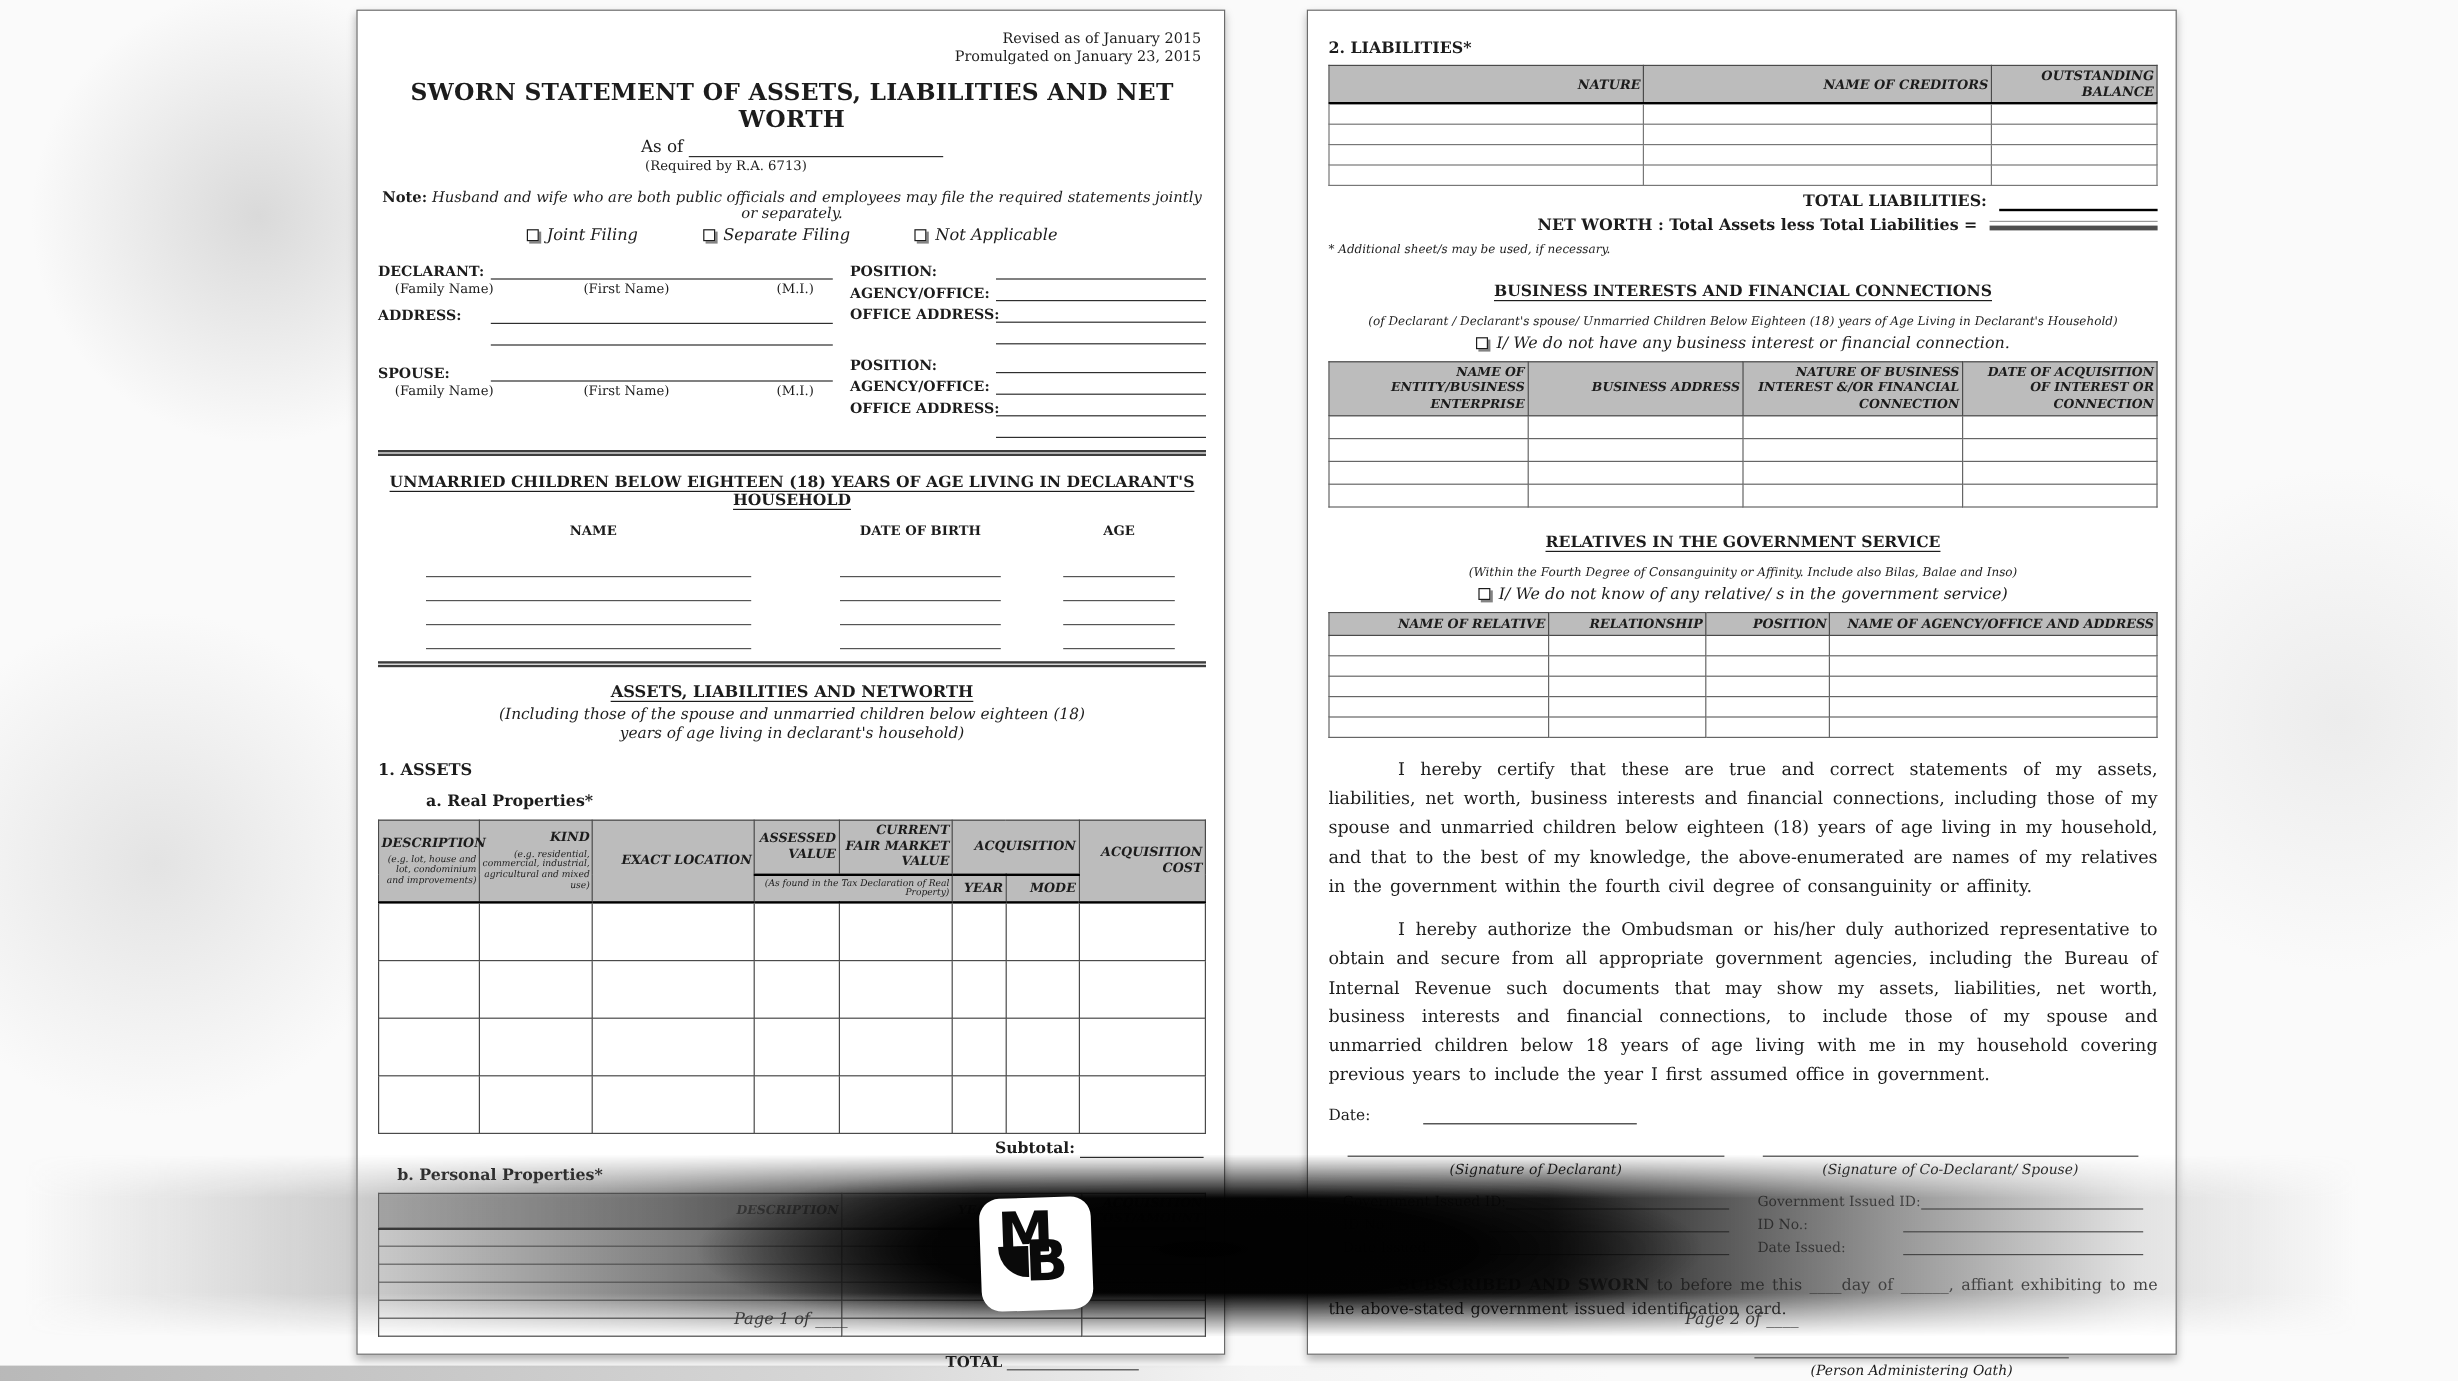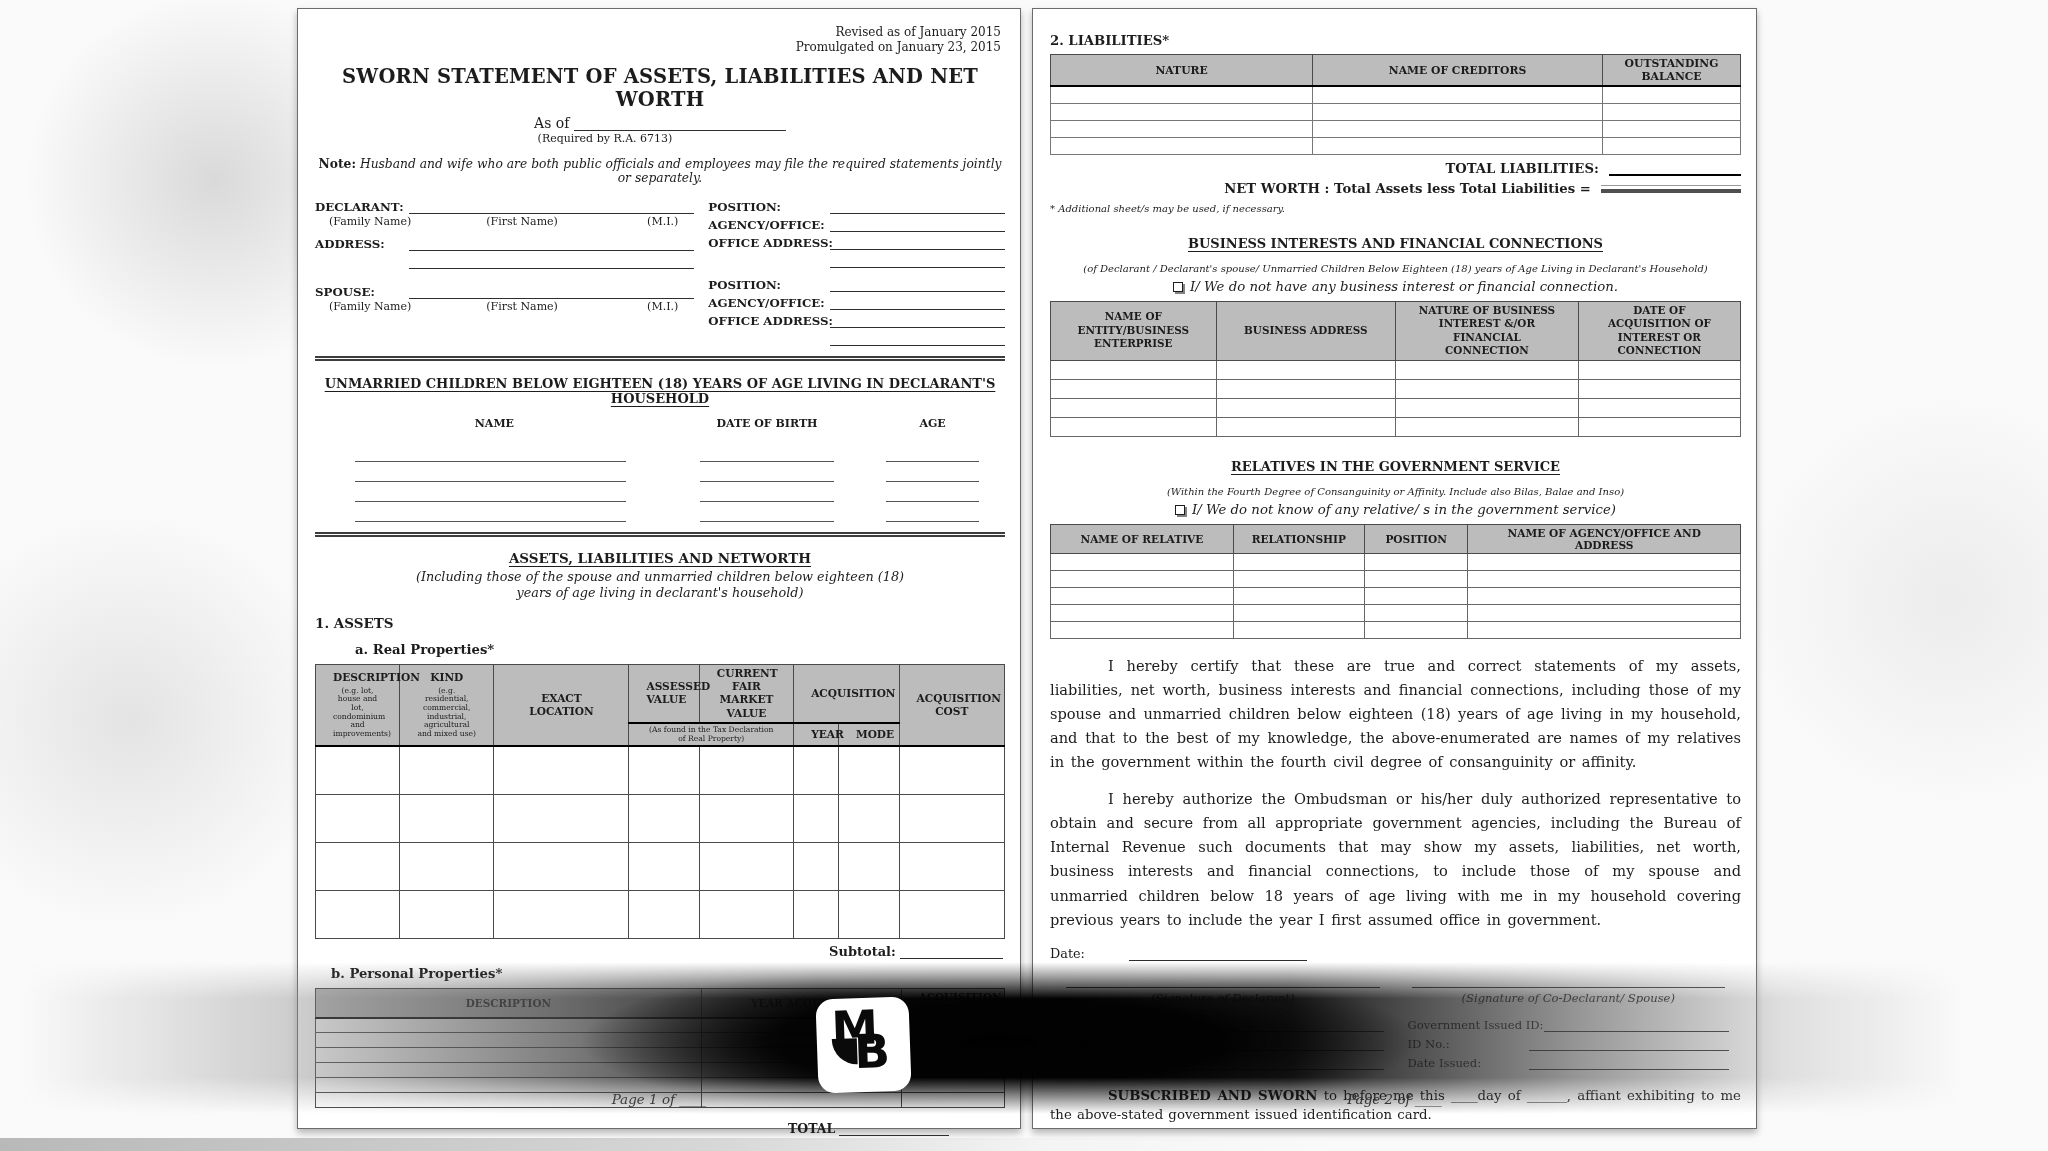--- a/index.html
+++ b/index.html
@@ -13,37 +13,37 @@
       radial-gradient(circle 300px at 1950px 600px, rgba(215,215,215,.4), rgba(215,215,215,0) 70%),
       #fafafa;
   }
   .canvas { position:relative; width:1792px; height:1151px; }
 
   .page {
     position:absolute; top:8px; height:1121px; background:#fff;
     border:1px solid #6b6b6b; box-shadow:0 4px 7px rgba(0,0,0,.28);
   }
   .p1 { left:297px; width:724px; }
-  .p2 { left:1032px; width:725px; }
+  .p2 { left:1089px; width:725px; }
   .inner { padding:16px 15px 0 17px; position:relative; height:100%; }
 
   
   .b { font-weight:bold; }
   .i { font-style:italic; }
   .ctr { text-align:center; }
   .fl { display:inline-block; border-bottom:1.4px solid #2e2e2e; height:13px; vertical-align:bottom; }
   .rule2 { height:5px; border-top:2px solid #3d3d3d; border-bottom:2px solid #3d3d3d; margin-top:10px; }
   .head-u { text-decoration:underline; text-underline-offset:3px; }
   .chk { display:inline-block; width:10px; height:10px; border:1.6px solid #1c1c1c;
          box-shadow:2px 2px 0 rgba(30,30,30,.55); margin-right:7px; vertical-align:-1px; background:#fff; }
 
   
   table { border-collapse:collapse; width:100%; table-layout:fixed; }
   th,td { border:1px solid #4a4a4a; }
-  th { background:#bcbcbc; font-weight:bold; text-align:center; vertical-align:middle; padding:2px 17px; }
+  th { background:#bcbcbc; font-weight:bold; text-align:right; vertical-align:middle; padding:2px 2px;font-style:italic; }
   .thick-under th { border-bottom:2.5px solid #000; }
   .hdr-note { font-weight:normal; font-size:7.6px; line-height:1.15; display:block; margin-top:2px; }
 
   
   .rev { text-align:right; font-size:12px; line-height:1.28; padding-right:4px; }
   .title { font-size:19.5px; letter-spacing:.2px; margin-top:9px; }
   .asof { font-size:14px; margin-top:4px; }
   .req { font-size:11px; margin-top:1px; transform:translateX(-55px); }
   .note { font-size:12.3px; margin-top:11px; }
   .checkrow { display:flex; justify-content:center; gap:54px; font-size:13.5px; margin-top:3px; }
@@ -155,20 +155,25 @@
       <div class="asof ctr">
         <span>As of</span>
         <span class="fl" style="width:212px"></span>
       </div>
       <div class="req ctr">(Required by R.A. 6713)</div>
 
       <div class="note ctr">
         <span class="b">Note:</span>
         <span class="i">Husband and wife who are both public officials and employees may file the required statements jointly or separately.</span>
       </div>
+      <div class="checkrow i">
+        <span><span class="chk"></span><span>Joint Filing</span></span>
+        <span><span class="chk"></span><span>Separate Filing</span></span>
+        <span><span class="chk"></span><span>Not Applicable</span></span>
+      </div>
 
       <div class="decl">
         <div class="decl-l">
           <div class="frow">
               <span class="lab lab-w1">DECLARANT:</span>
               <span class="flx stackline"></span>
             </div>
           <div class="subnames">
             <span>(Family Name)</span>
             <span>(First Name)</span>

